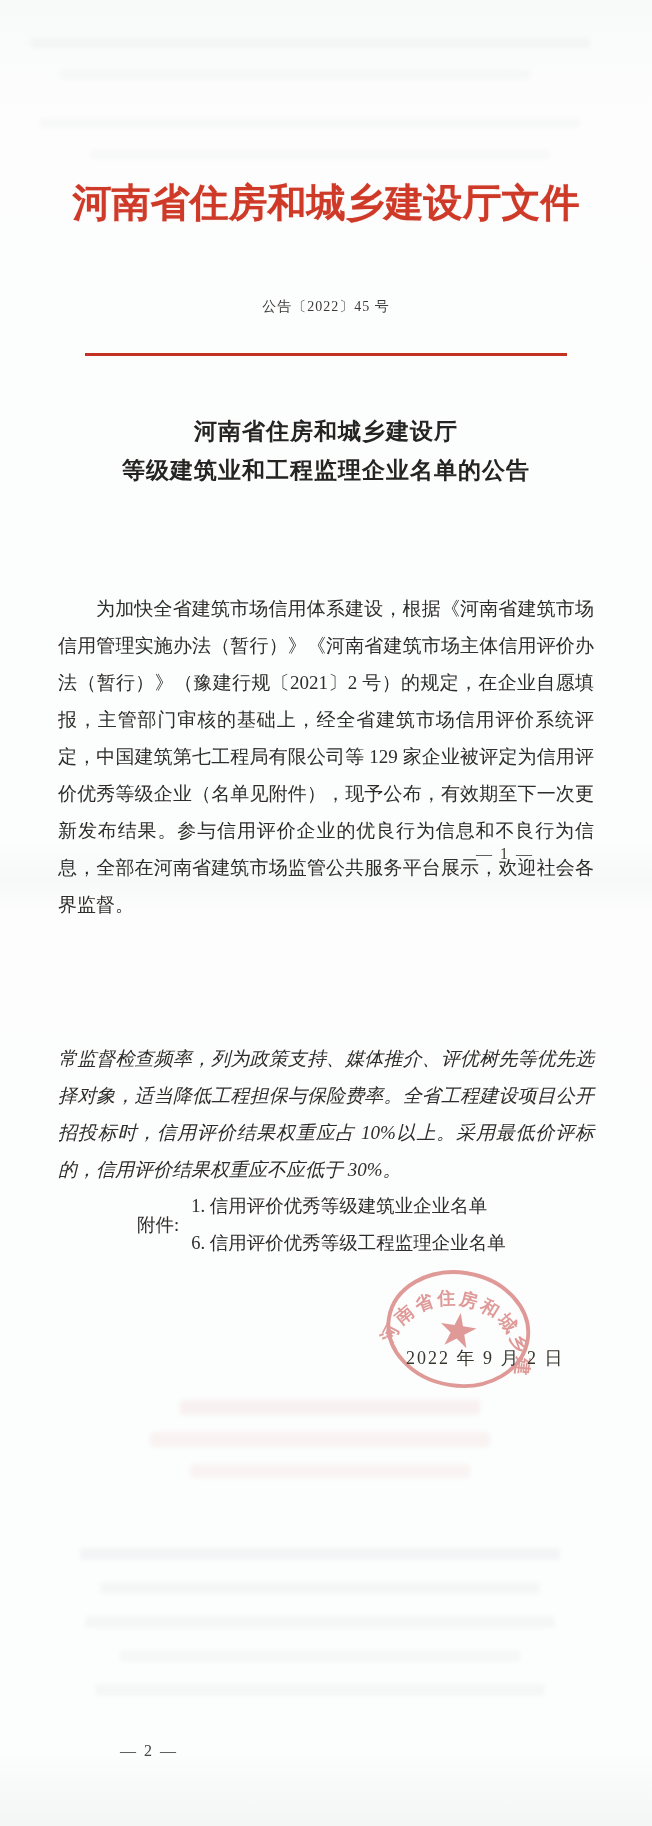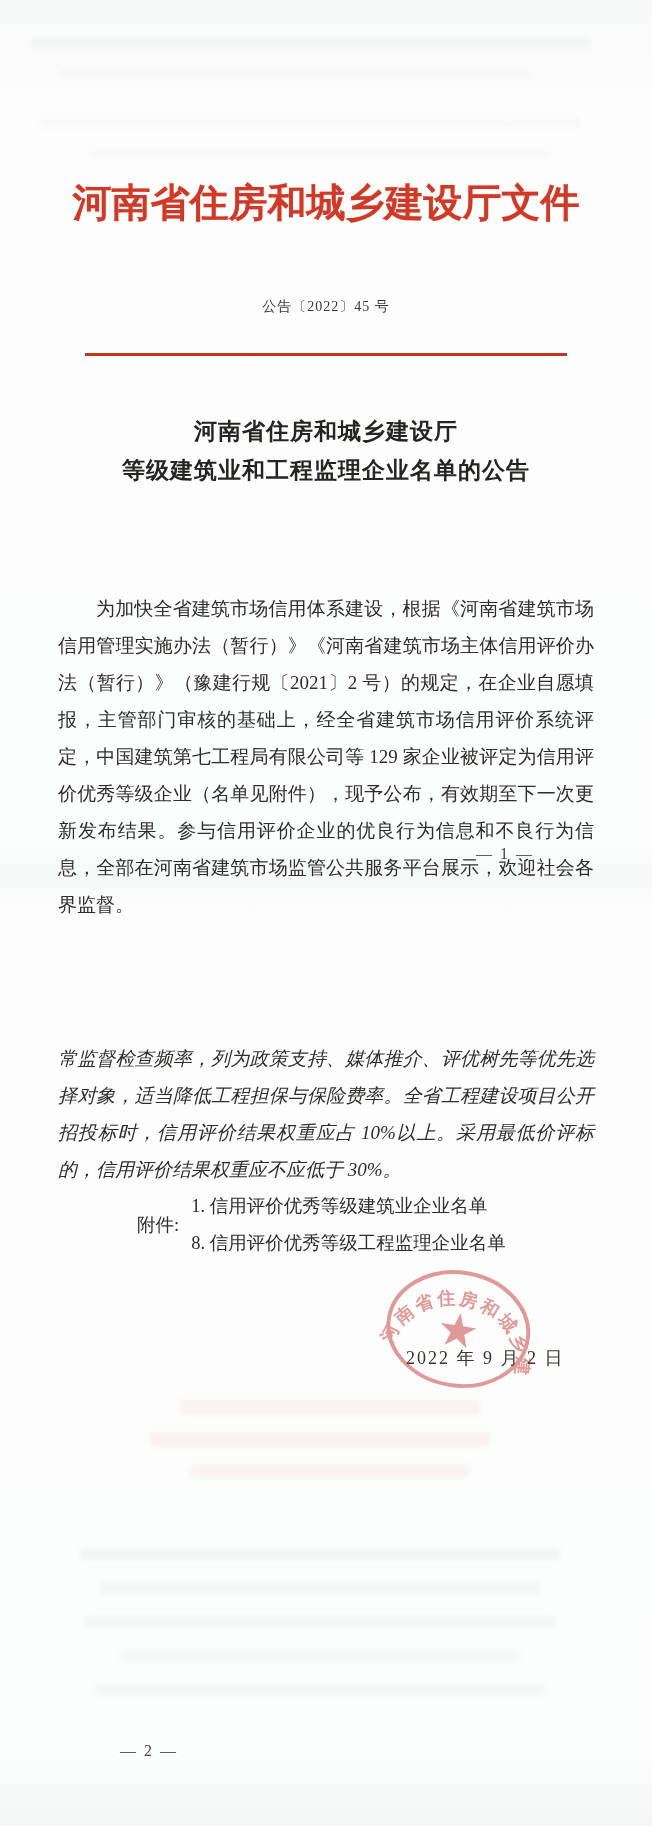--- a/index.html
+++ b/index.html
@@ -105,21 +105,21 @@
 <div class="page" id="page2">
 
   <div class="body-block" id="p2-body">
     <p>常监督检查频率，列为政策支持、媒体推介、评优树先等优先选择对象，适当降低工程担保与保险费率。全省工程建设项目公开招投标时，信用评价结果权重应占 10%以上。采用最低价评标的，信用评价结果权重应不应低于 30%。</p>
   </div>
 
   <div class="attachments">
     <span class="att-label">附件:</span>
     <span class="att-items">
       <span>1. 信用评价优秀等级建筑业企业名单</span>
-      <span>8. 信用评价优秀等级工程监理企业名单</span>
+      <span>6. 信用评价优秀等级工程监理企业名单</span>
     </span>
   </div>
 
   <svg class="seal" viewBox="0 0 160 132" xmlns="http://www.w3.org/2000/svg">
     <defs>
       <path id="sealArc" d="M 15,96 A 65 57 0 1 1 145,96" fill="none"></path>
     </defs>
     <ellipse cx="80" cy="64" rx="72" ry="58" fill="none" stroke="#d98583" stroke-width="4"></ellipse>
     <text font-size="18.5" font-weight="bold" fill="#d98583" letter-spacing="3" font-family="Liberation Serif, DejaVu Serif, serif">
       <textPath href="#sealArc" startOffset="6">河南省住房和城乡建设厅</textPath>

